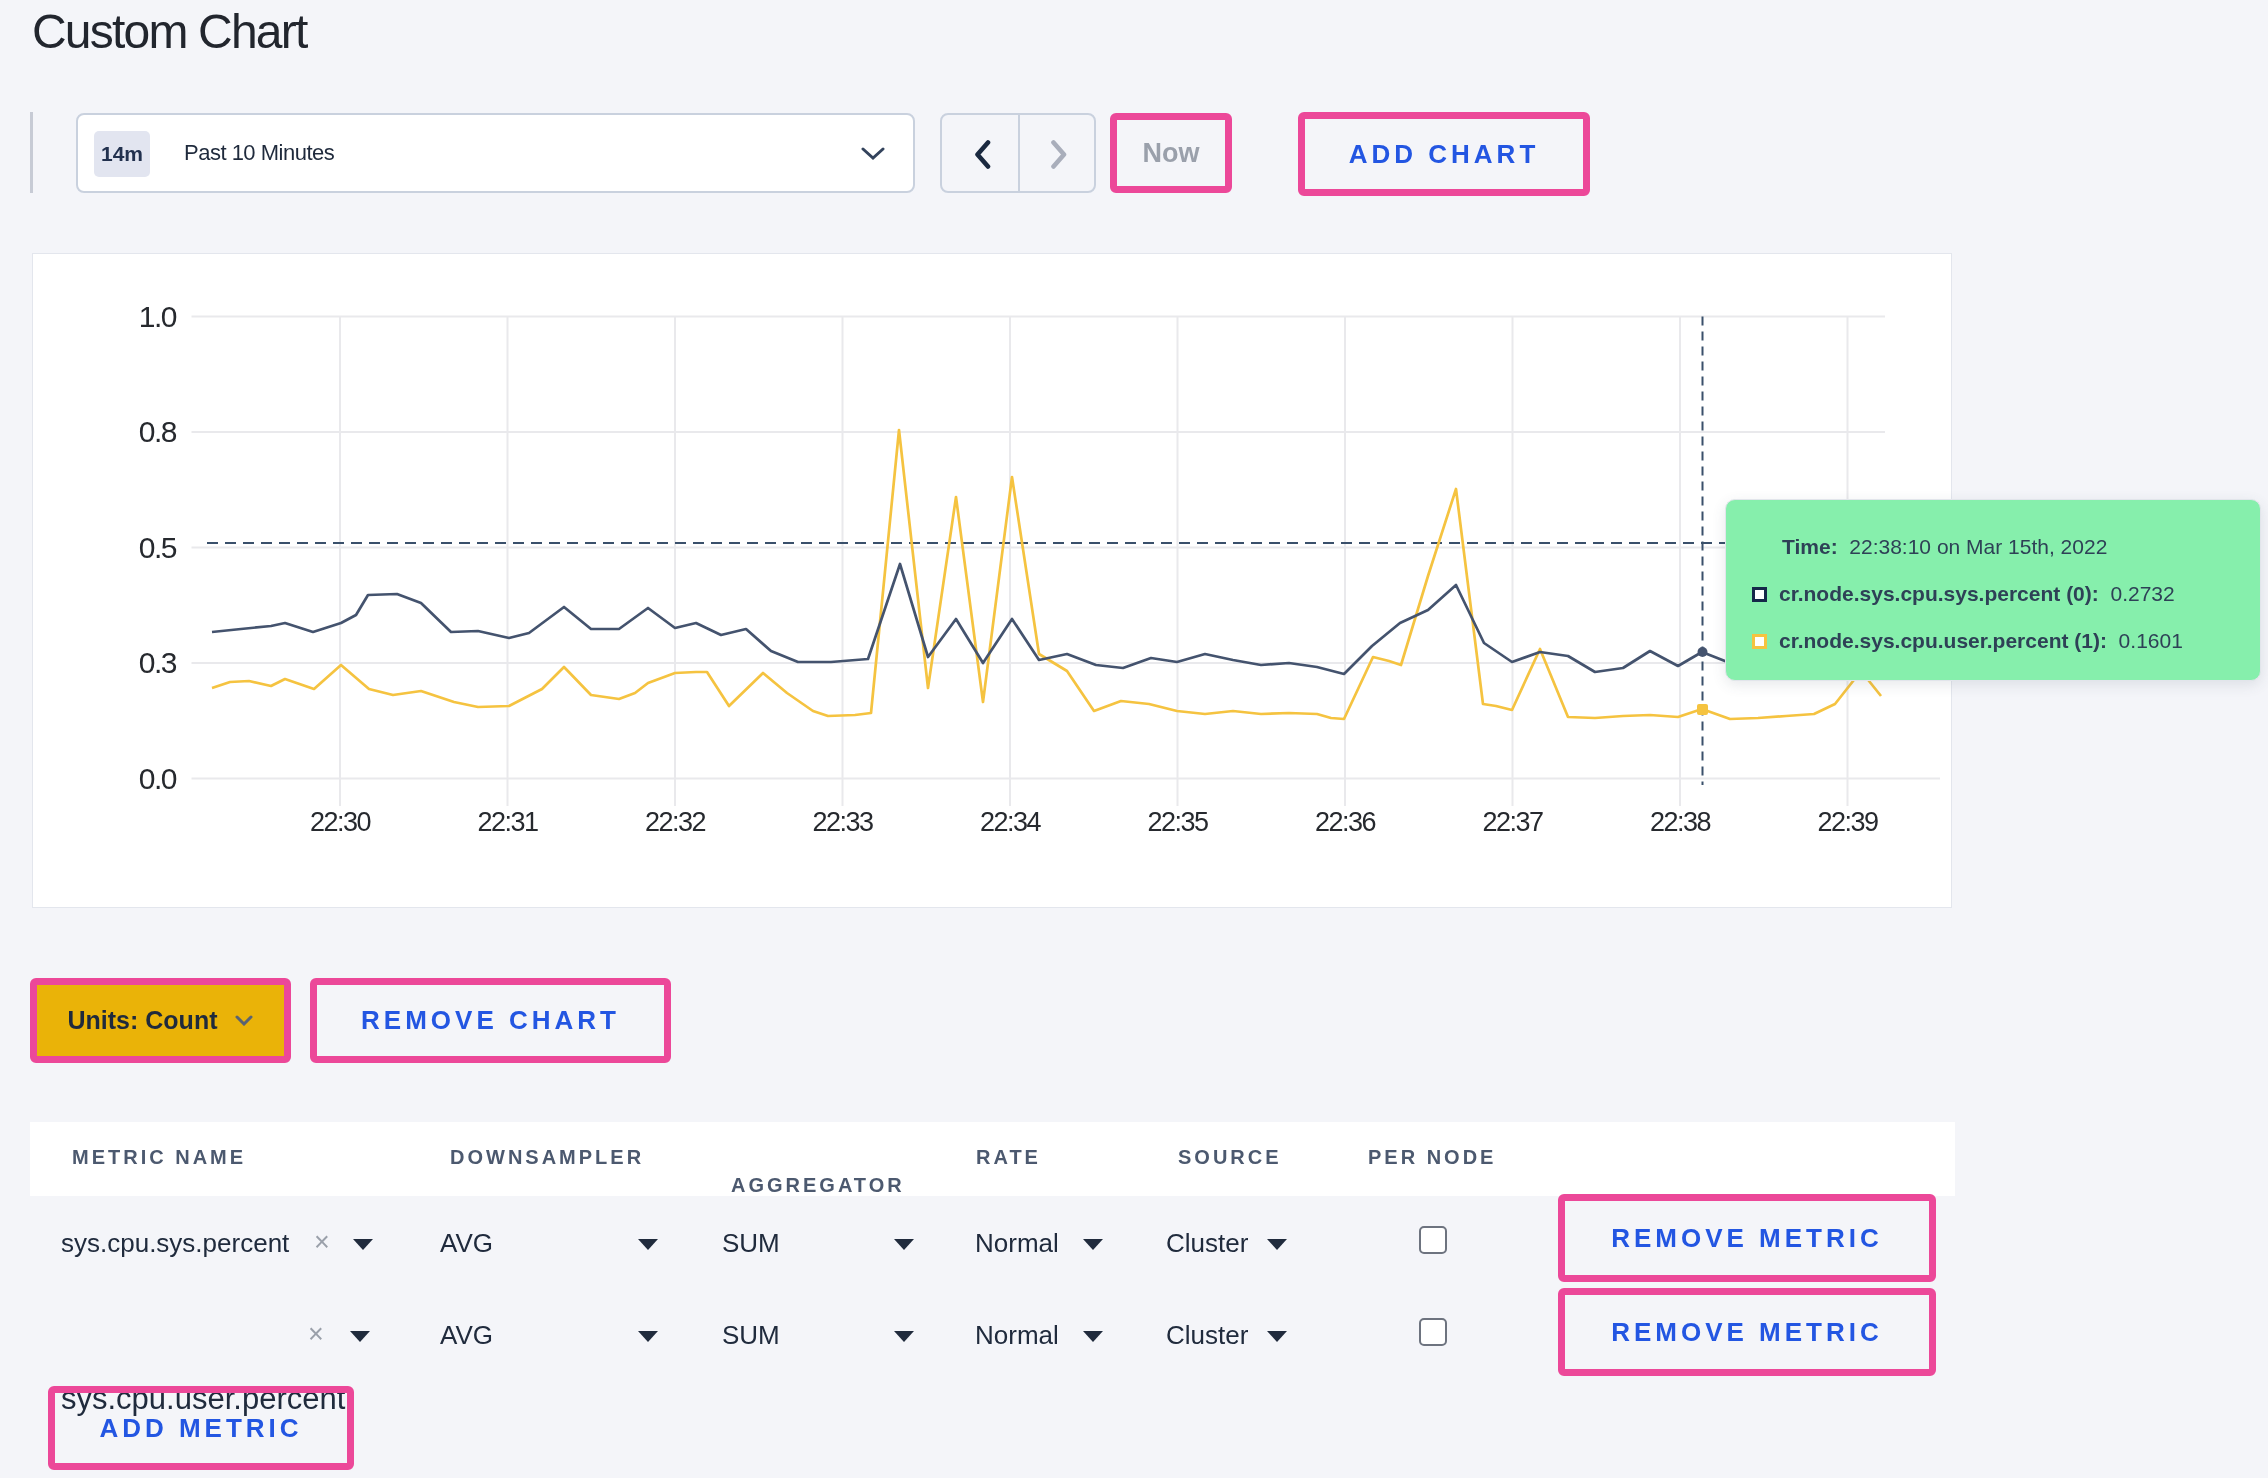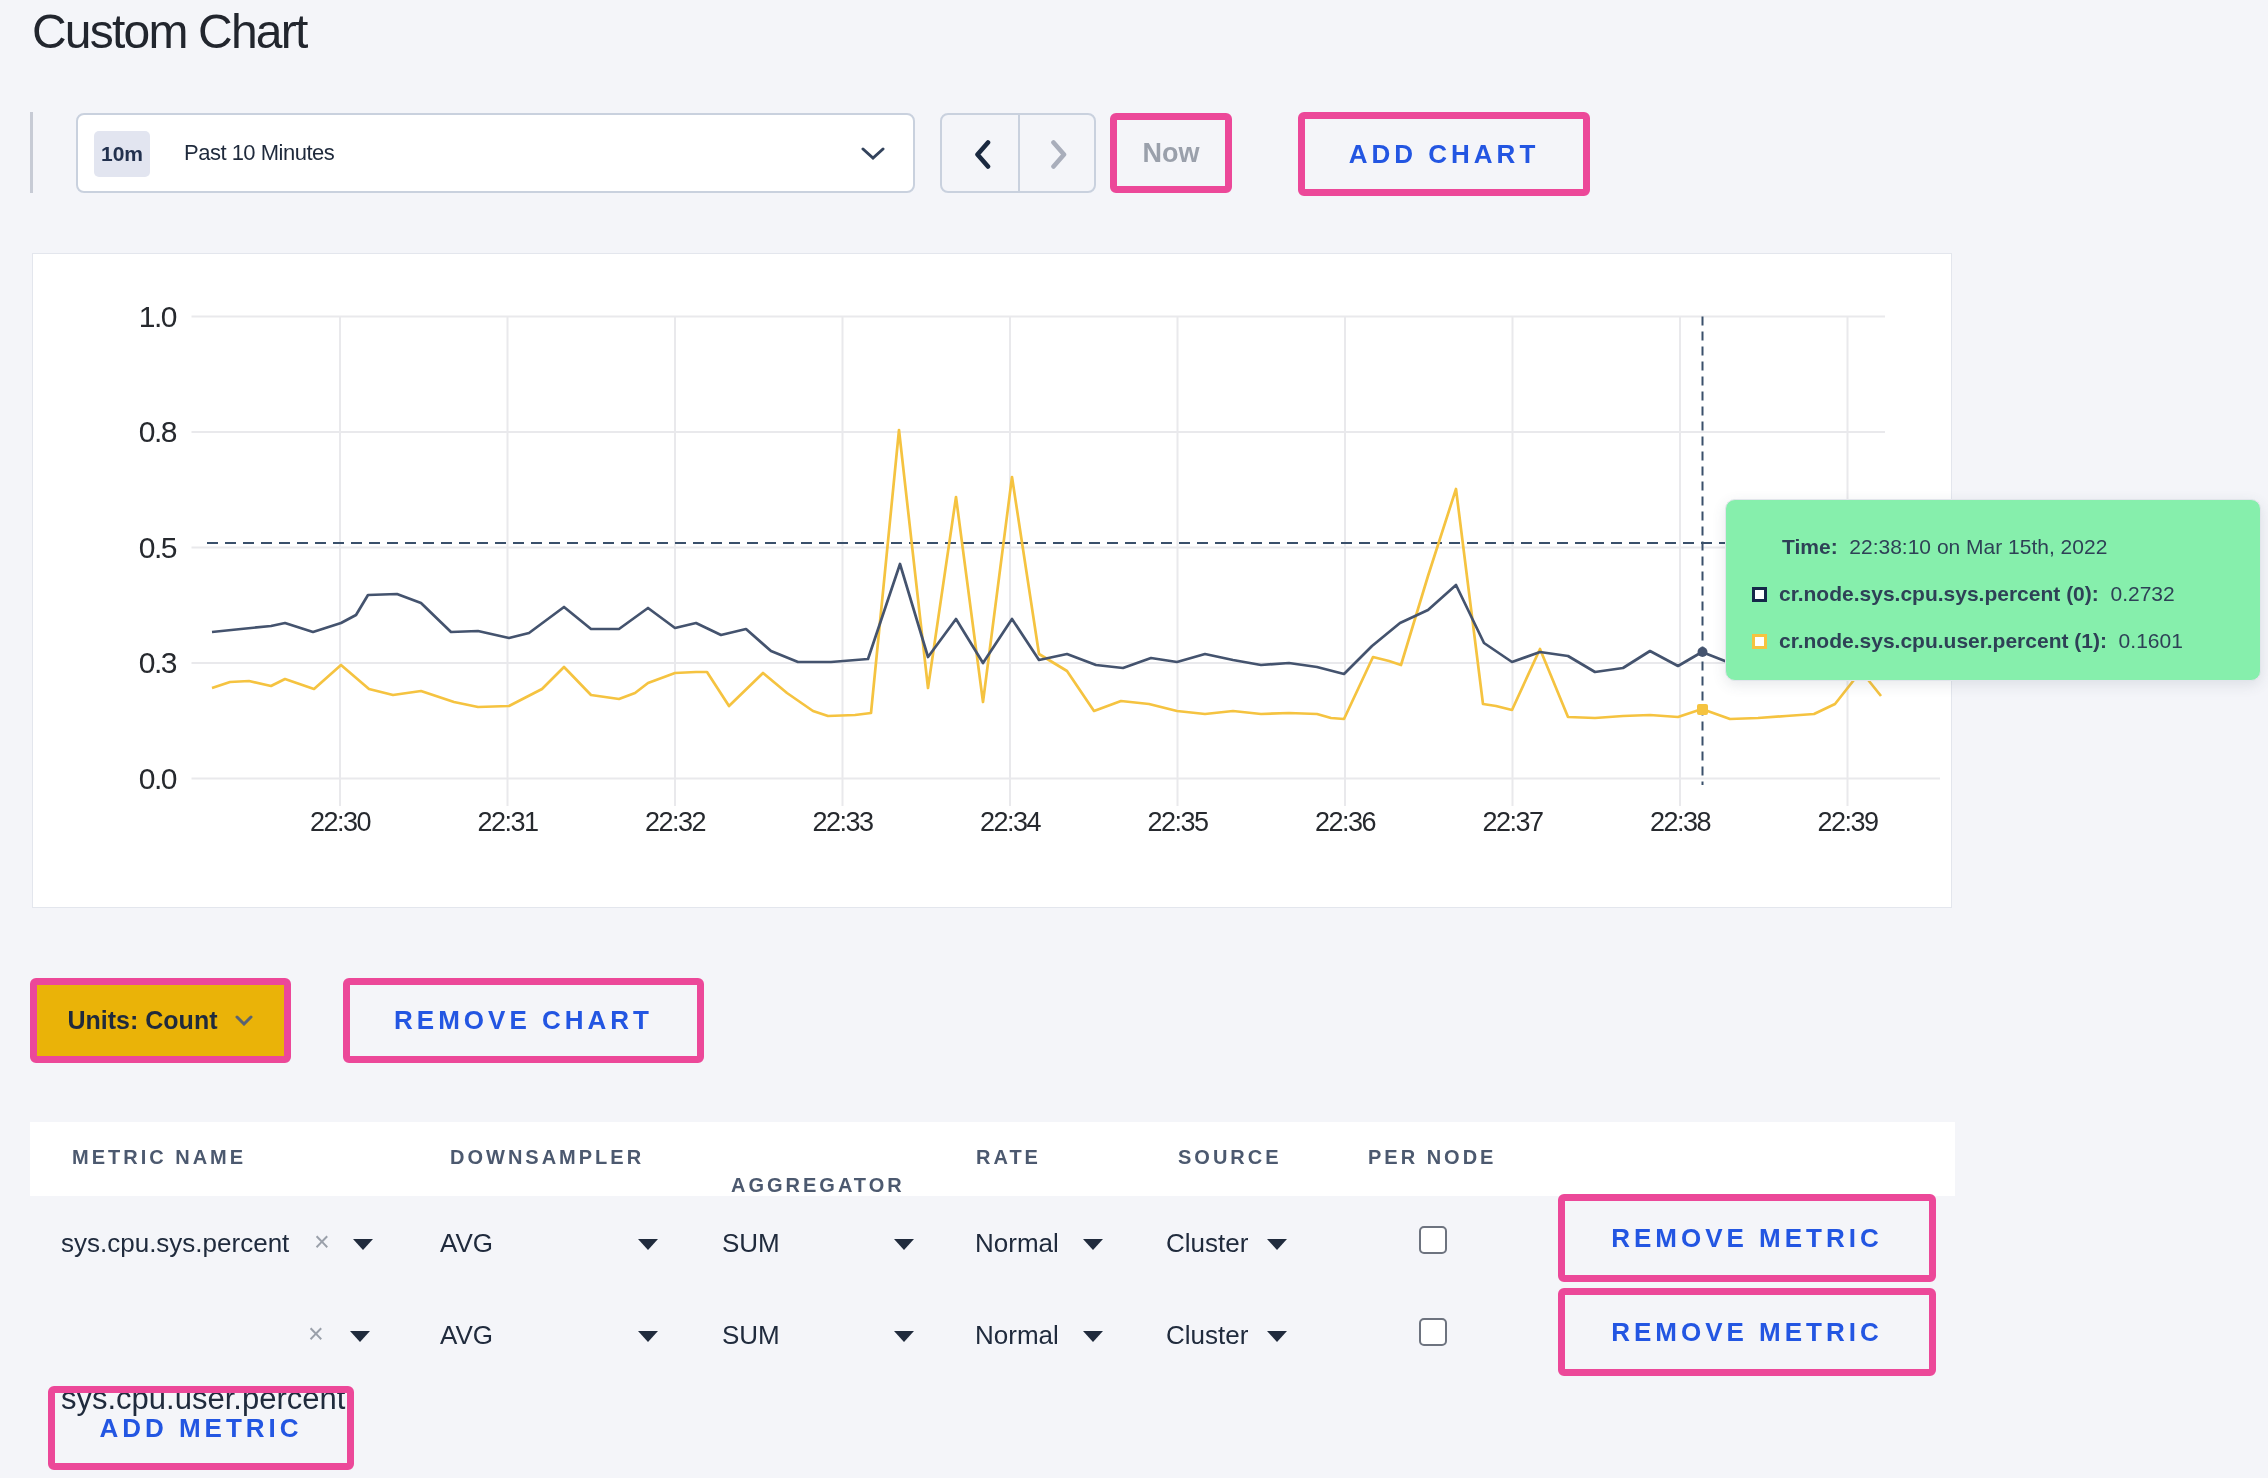--- a/index.html
+++ b/index.html
@@ -9,21 +9,21 @@
 .bluetxt { color:#2356e2; font-weight:bold; font-size:26px; letter-spacing:4px; }
 </style>
 </head>
 <body>
 
 <div class="abs" style="left:32px; top:4px; font-size:48px; color:#22262e; letter-spacing:-1.8px;">Custom Chart</div>
 
 <div class="abs" style="left:30px; top:112px; width:3px; height:81px; background:#c7cbd5;"></div>
 
 <div class="abs" style="left:76px; top:113px; width:839px; height:80px; background:#fff; border:2px solid #c9d1de; border-radius:8px;">
-  <div class="abs" style="left:16px; top:16px; width:56px; height:46px; background:#e2e5f0; border-radius:5px; text-align:center; line-height:46px; font-size:21px; font-weight:bold; color:#22314e;">10m</div>
+  <div class="abs" style="left:16px; top:16px; width:56px; height:46px; background:#e2e5f0; border-radius:5px; text-align:center; line-height:46px; font-size:21px; font-weight:bold; color:#22314e;">14m</div>
   <div class="abs" style="left:106px; top:0; height:76px; line-height:76px; font-size:22px; letter-spacing:-0.5px; color:#1f2a3c; font-weight:500;">Past 10 Minutes</div>
   <svg class="abs" style="right:28px; top:32px;" width="24" height="14" viewBox="0 0 24 14">
       <path d="M2 2 L12 11 L22 2" fill="none" stroke="#33435c" stroke-width="3" stroke-linecap="round"></path>
     </svg>
 </div>
 
 <div class="abs" style="left:940px; top:113px; width:156px; height:80px; border:2px solid #c9d1de; border-radius:8px;">
   <div class="abs" style="left:76px; top:0; width:2px; height:76px; background:#c9d1de;"></div>
   <svg class="abs" style="left:30px; top:25px;" width="20" height="29" viewBox="0 0 20 29">
       <path d="M16 2.5 L5.5 14.5 L16 26.5" fill="none" stroke="#1a2940" stroke-width="4.6" stroke-linecap="round" stroke-linejoin="round"></path>
@@ -89,21 +89,21 @@
   <div class="abs" style="left:26px; top:134px; width:15px; height:15px; border:3px solid #f5c340; background:#fff;"></div>
   <div class="abs" style="left:53px; top:129px; font-size:21px; color:#2e4156;"><b>cr.node.sys.cpu.user.percent (1):</b>&nbsp; 0.1601</div>
 </div>
 
 <div class="btn" style="left:30px; top:978px; width:261px; height:85px; background:#eab308;">
   <span style="font-size:25px; font-weight:bold; color:#1f2a3c;">Units: Count</span>
   <svg style="margin-left:18px;" width="18" height="11" viewBox="0 0 18 11">
       <path d="M2 2 L9 9 L16 2" fill="none" stroke="#5a6372" stroke-width="3" stroke-linecap="round"></path>
     </svg>
 </div>
-<div class="btn" style="left:310px; top:978px; width:361px; height:85px;margin-left:33px;">
+<div class="btn" style="left:310px; top:978px; width:361px; height:85px;">
   <span class="bluetxt">REMOVE CHART</span>
 </div>
 
 <div class="abs" style="left:30px; top:1122px; width:1925px; height:74px; background:#fff;"></div>
 <div class="abs hdr" style="left:72px; top:1146px; font-size:20px; font-weight:bold; letter-spacing:3px; color:#4c596f;">METRIC NAME</div>
 <div class="abs hdr" style="left:450px; top:1146px; font-size:20px; font-weight:bold; letter-spacing:3px; color:#4c596f;">DOWNSAMPLER</div>
 <div class="abs hdr" style="left:731px; top:1146px; font-size:20px; font-weight:bold; letter-spacing:3px; color:#4c596f;margin-top:28px;">AGGREGATOR</div>
 <div class="abs hdr" style="left:976px; top:1146px; font-size:20px; font-weight:bold; letter-spacing:3px; color:#4c596f;">RATE</div>
 <div class="abs hdr" style="left:1178px; top:1146px; font-size:20px; font-weight:bold; letter-spacing:3px; color:#4c596f;">SOURCE</div>
 <div class="abs hdr" style="left:1368px; top:1146px; font-size:20px; font-weight:bold; letter-spacing:3px; color:#4c596f;">PER NODE</div>

